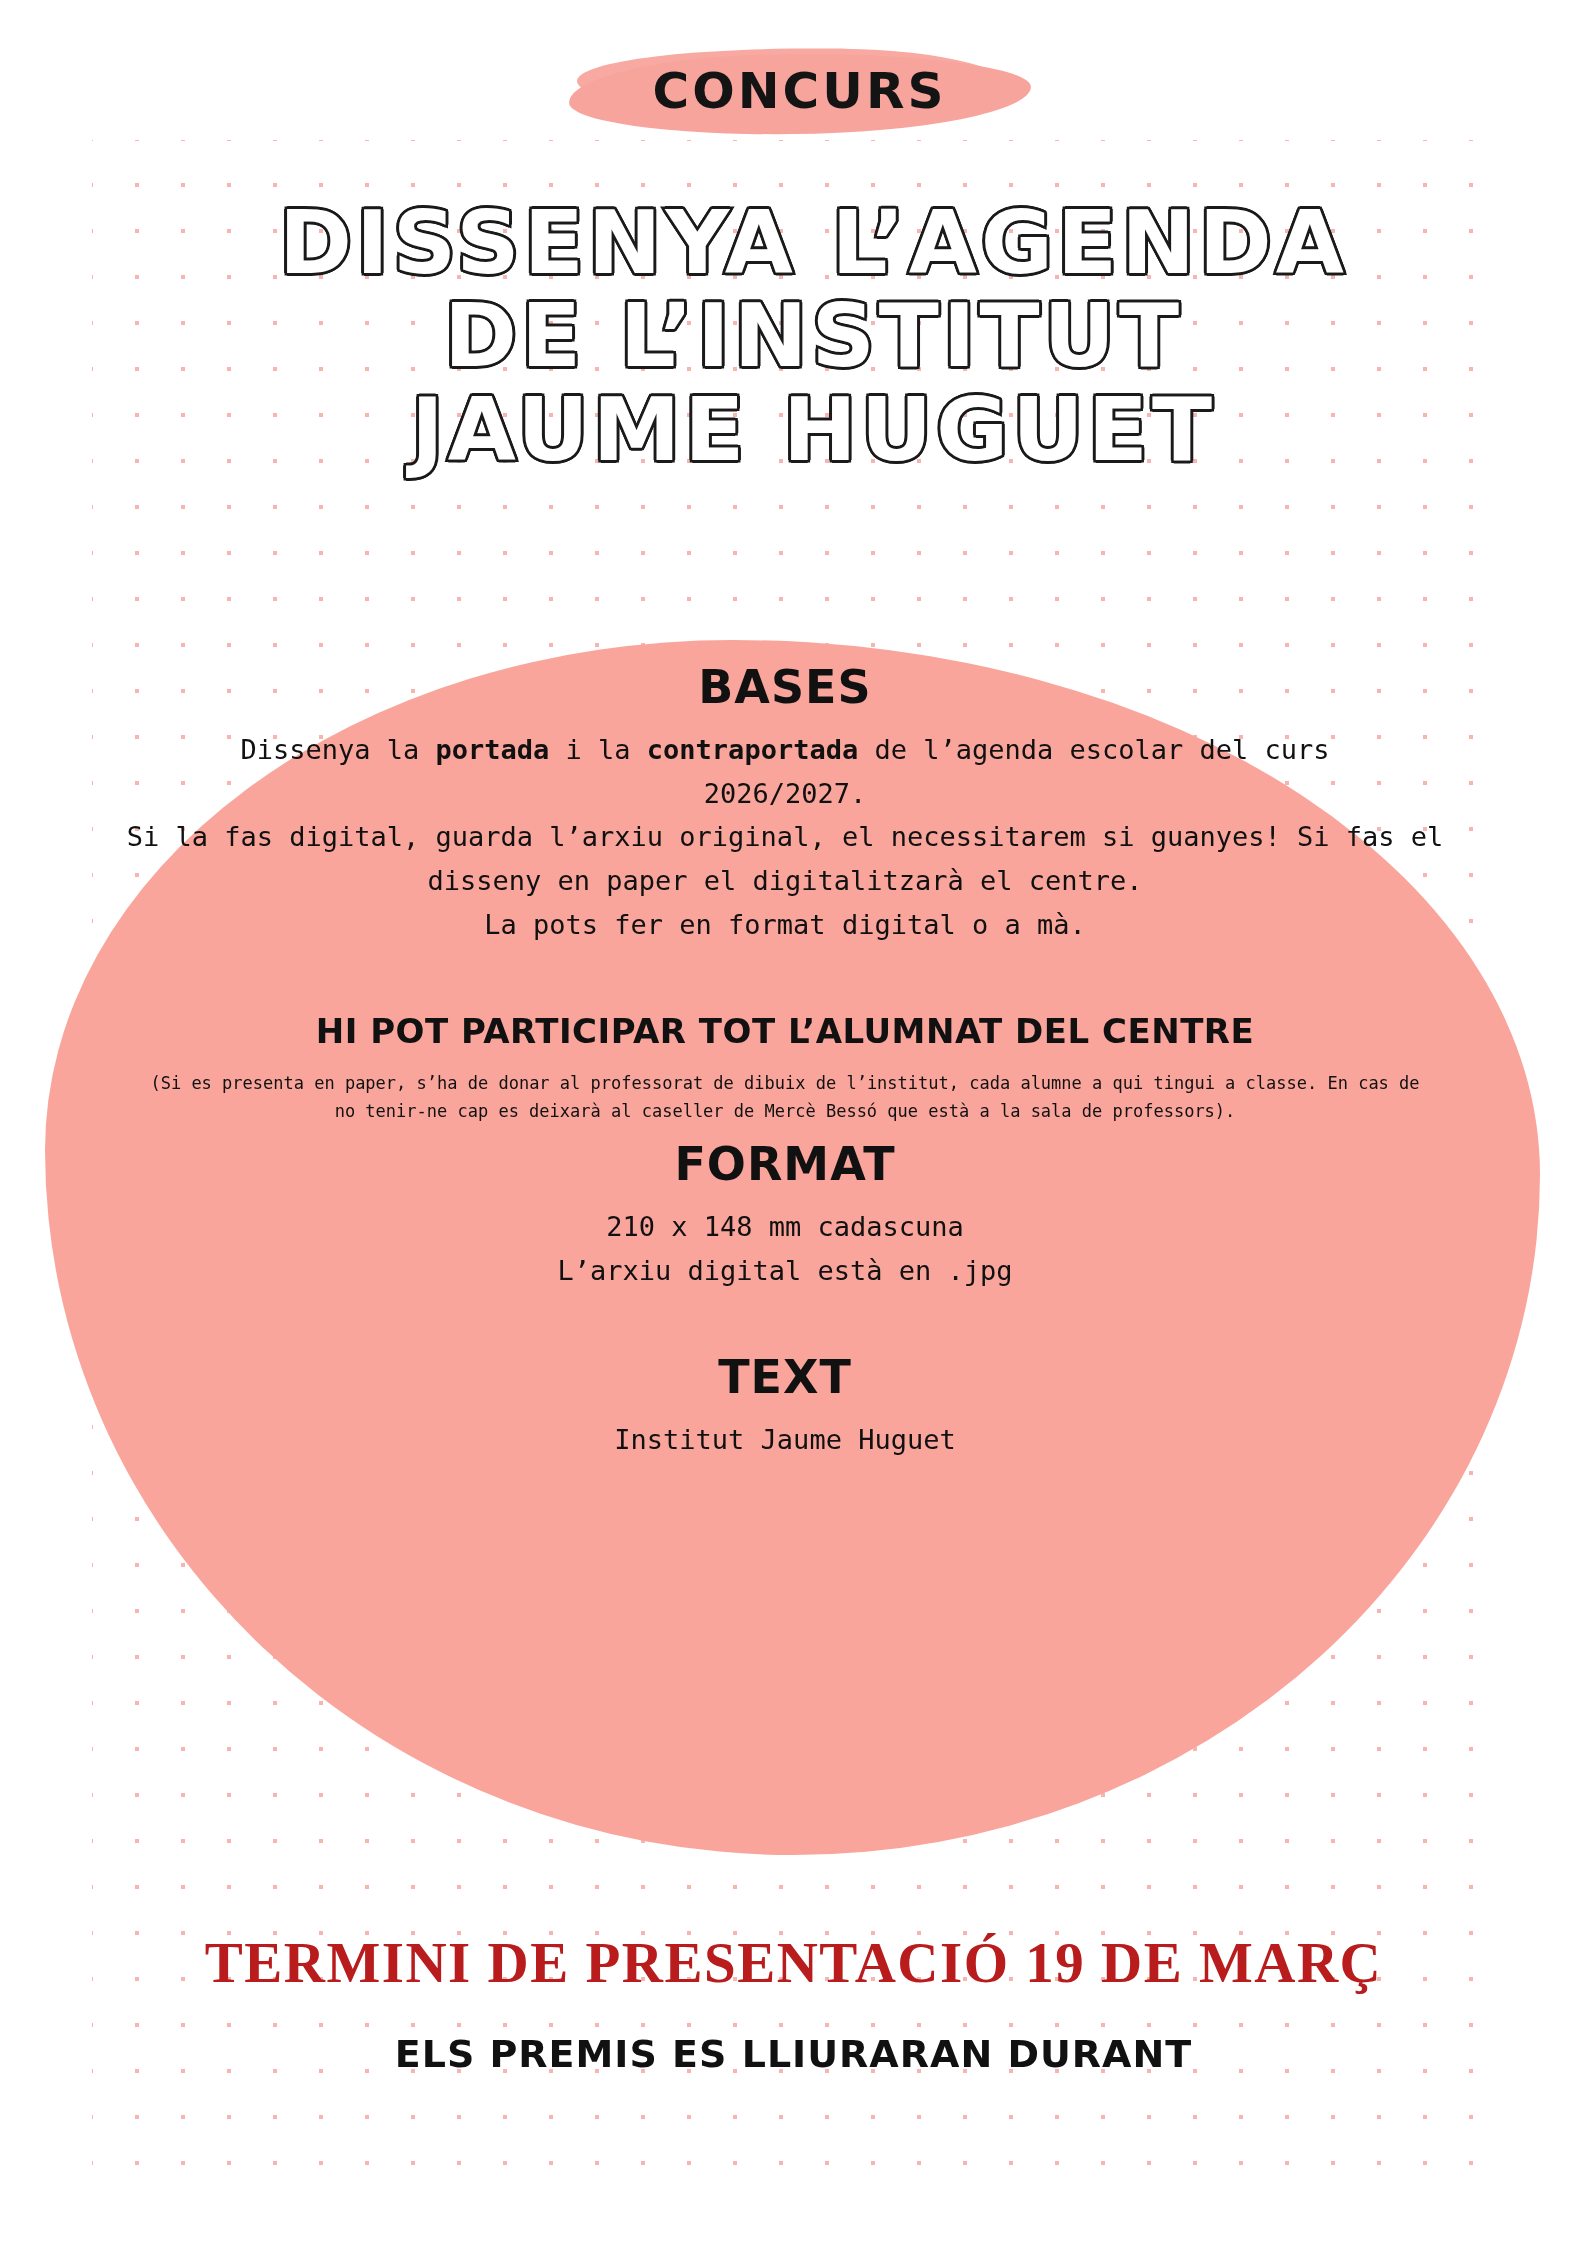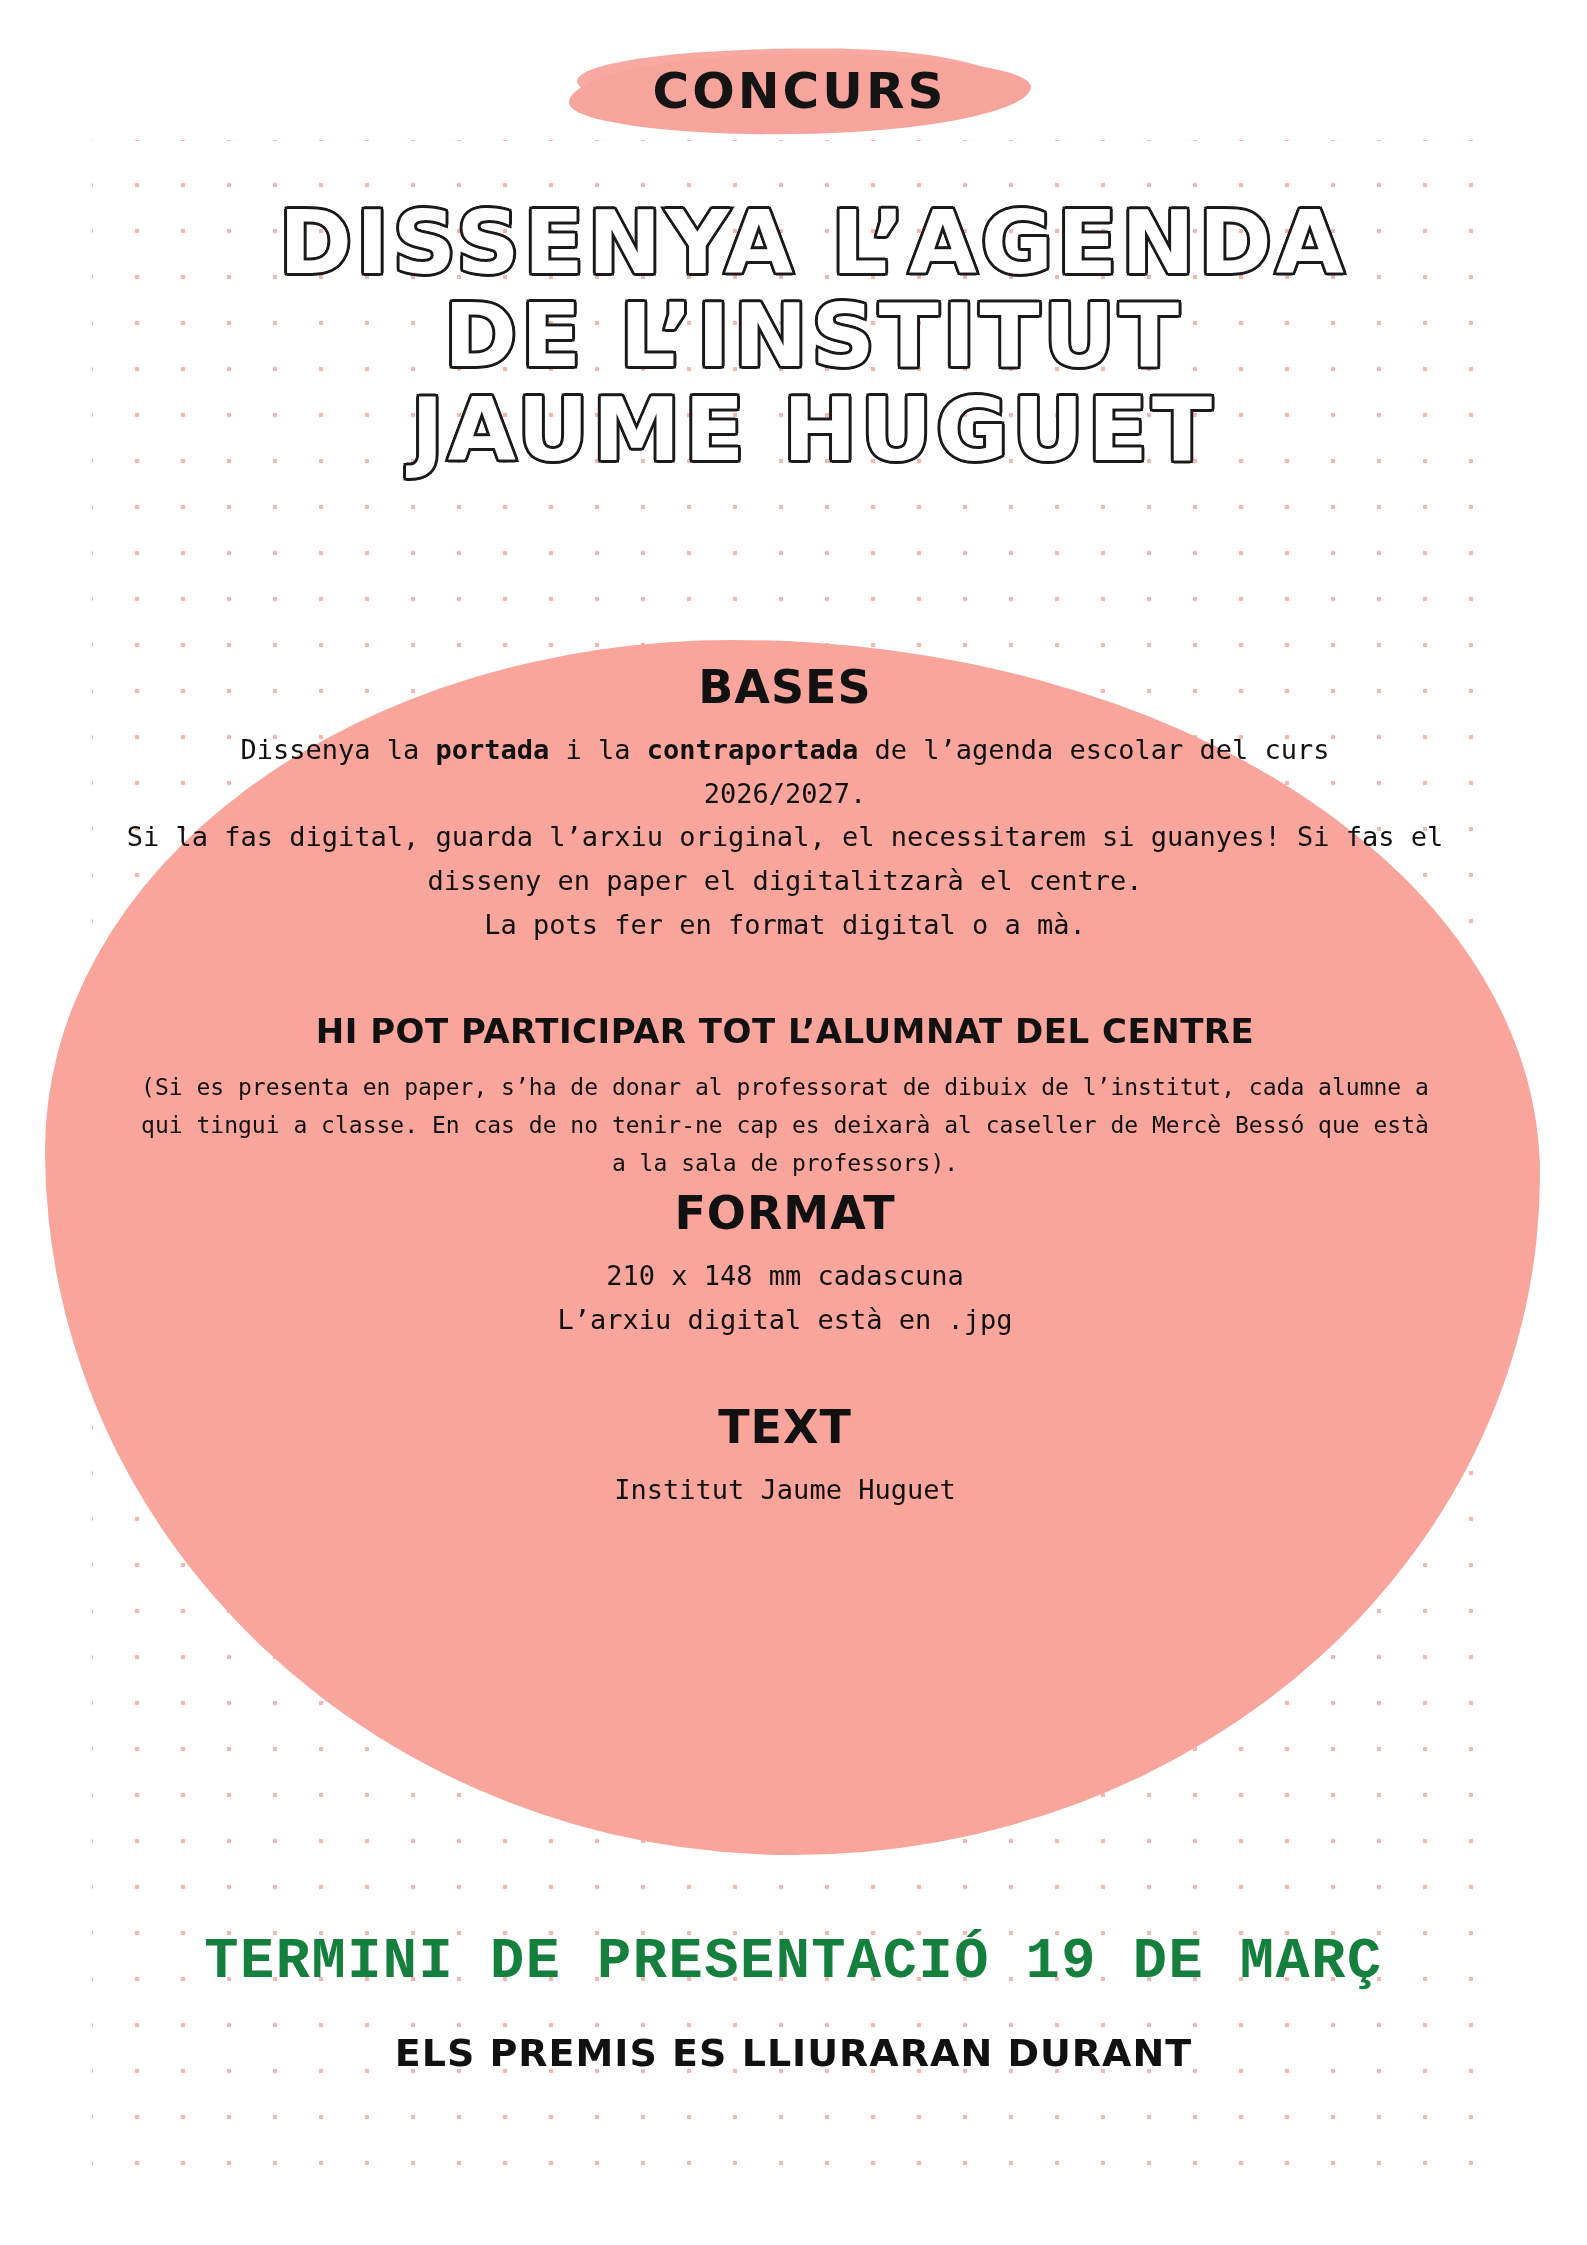--- a/index.html
+++ b/index.html
@@ -157,44 +157,44 @@
 
   #participa-head {
     font-family: "DejaVu Sans", sans-serif;
     font-weight: bold;
     font-size: 34px;
     letter-spacing: 0.5px;
     margin: 64px 0 18px 0;
   }
   #participa-note {
     font-family: "DejaVu Sans Mono", monospace;
-    font-size: 23px;
+    font-size: 17px;
     line-height: 1.65;
-    margin: 4px 40px;
+    margin: 12px 40px;
   }
 
   #format-head { }
 
   #text-head { margin-top: 58px; }
 
   
   #bottom {
     position: absolute;
     left: 0;
     top: 1930px;
     width: 100%;
     text-align: center;
     z-index: 4;
   }
   #deadline {
-    font-family: Liberation Mono, monospace;
+    font-family: Liberation Serif, serif;
     font-weight: bold;
     font-size: 57px;
     letter-spacing: 1.5px;
-    color: #15803d;
+    color: #b91c1c;
     margin: 0 0 34px 0;
   }
   .award-line {
     font-family: "DejaVu Sans", sans-serif;
     font-weight: bold;
     font-size: 38px;
     letter-spacing: 1px;
     line-height: 1.32;
     color: #111;
     margin: 0;

